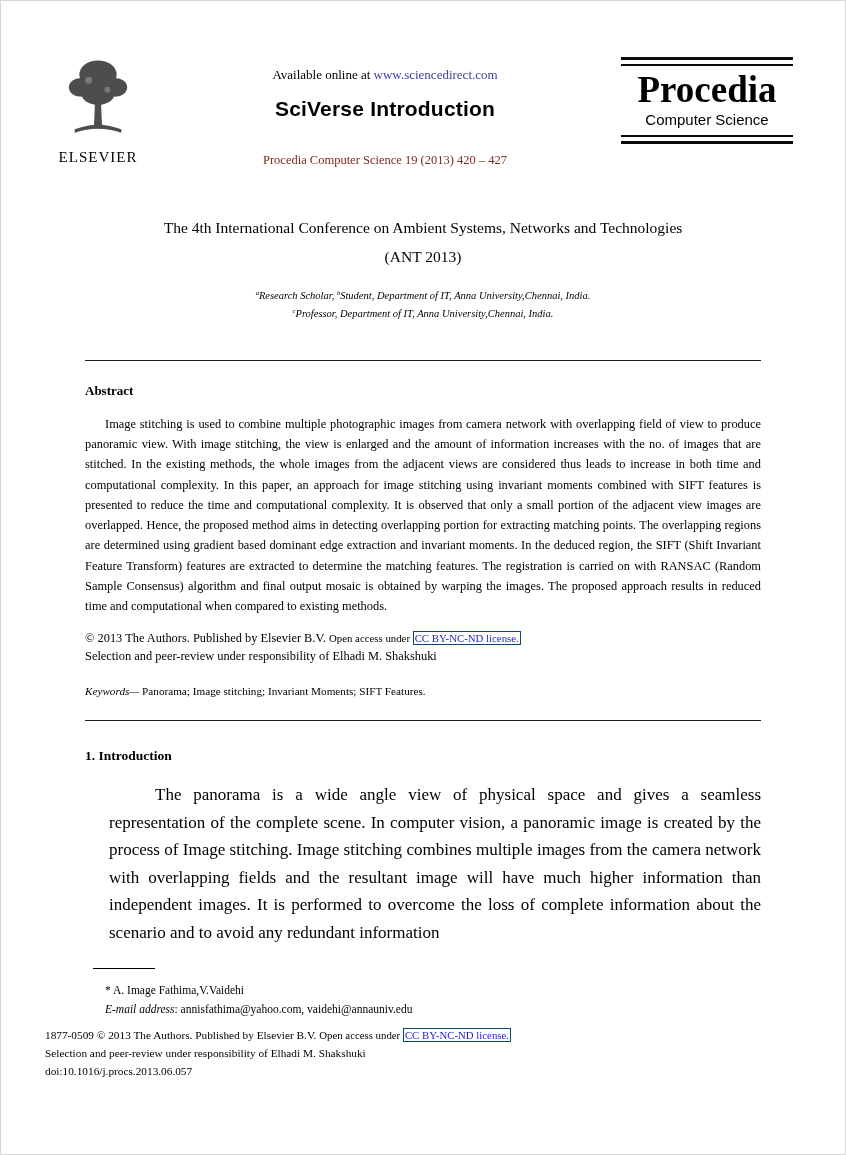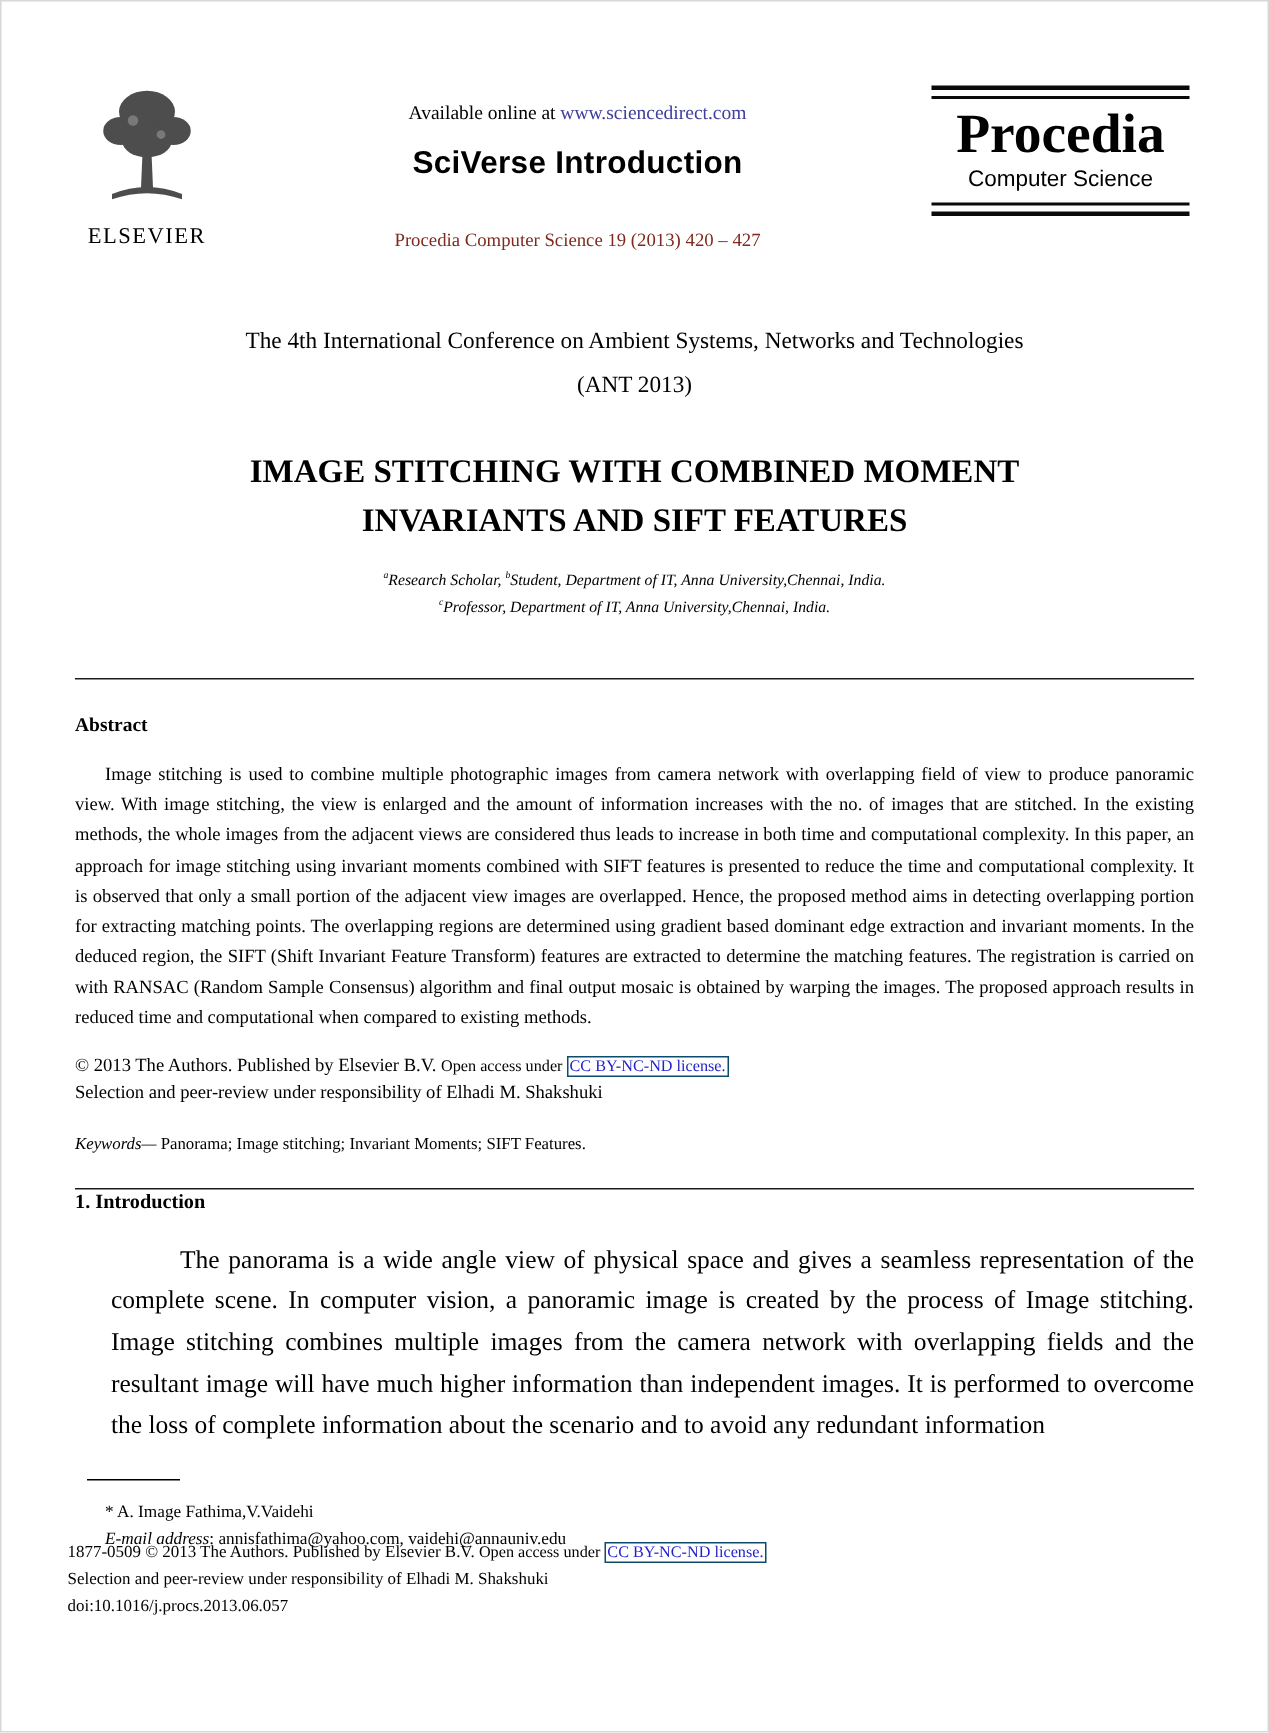--- a/index.html
+++ b/index.html
@@ -22,34 +22,34 @@
   .rule.thin{height:1.5px;}
   .gap4{height:4px;}
   .procedia-title{font-size:37px;font-weight:bold;line-height:1.15;margin-top:3px;}
   .procedia-sub{font-family:"Liberation Sans",sans-serif;font-size:15px;margin:0 0 7px;}
   
   .conference{margin-top:46px;text-align:center;font-size:15.5px;line-height:1.85;}
   .title{margin:26px 60px 0;text-align:center;font-size:22px;font-weight:bold;line-height:1.5;}
   .authors{margin-top:22px;text-align:center;font-size:16.5px;}
   sup{font-size:62%;}
   .affiliations{margin-top:16px;text-align:center;font-style:italic;font-size:10.5px;line-height:1.65;}
-  .body-col{padding:0 49px;}
+  .body-col{padding:0 84px;}
   .hrule{border:none;border-top:1.6px solid #1d1d1d;margin:38px 0 0;}
   
   .abstract-heading{margin-top:22px;font-size:13px;font-weight:bold;}
   .abstract-body{margin-top:15px;font-size:12.4px;line-height:1.63;text-align:justify;text-indent:20px;}
   .copyright{margin-top:15px;font-size:12.4px;}
   .small{font-size:10.8px;}
   .license-link{color:#2222cc;border:1px solid #0c4a6e;text-decoration:none;font-size:10.8px;padding:0 1px;text-align:center;}
   .selection{font-size:12.4px;margin-top:3px;}
   .keywords{margin-top:21px;font-size:11.2px;}
   .kw-label{font-style:italic;}
   .hrule2{border:none;border-top:1.6px solid #1d1d1d;margin:23px 0 0;}
   
-  .section-heading{font-size:13.5px;font-weight:bold;}
+  .section-heading{margin-top:27px;font-size:13.5px;font-weight:bold;}
   .intro-body{margin:17px 0 0 24px;font-size:17px;line-height:1.62;text-align:justify;text-indent:46px;}
   
   .footnote-sep{width:62px;border:none;border-top:1.2px solid #000;margin:22px 0 0 8px;}
   .footnote{margin:12px 0 0 20px;font-size:11.5px;line-height:1.6;}
   .em-label{font-style:italic;text-align:right;}
   
   .page-footer{position:absolute;left:44px;top:1025px;font-size:11.3px;line-height:1.6;}
 </style>
 </head>
 <body>
@@ -94,24 +94,20 @@
       <div class="gap4"></div>
       <div class="rule"></div>
     </div>
   </header>
 
   <div class="conference">
     <div>The 4th International Conference on Ambient Systems, Networks and Technologies</div>
     <div>(ANT 2013)</div>
   </div>
 
-  <h1 class="title">
-    <span>IMAGE STITCHING WITH COMBINED MOMENT</span><br>
-    <span>INVARIANTS AND SIFT FEATURES</span>
-  </h1>
 
 
   <div class="affiliations">
     <div><sup>a</sup><span>Research Scholar, </span><sup>b</sup><span>Student, Department of IT, Anna University,Chennai, India.</span></div>
     <div><sup>c</sup><span>Professor, Department of IT, Anna University,Chennai, India.</span></div>
   </div>
 
   <div class="body-col">
     <hr class="hrule">
 

